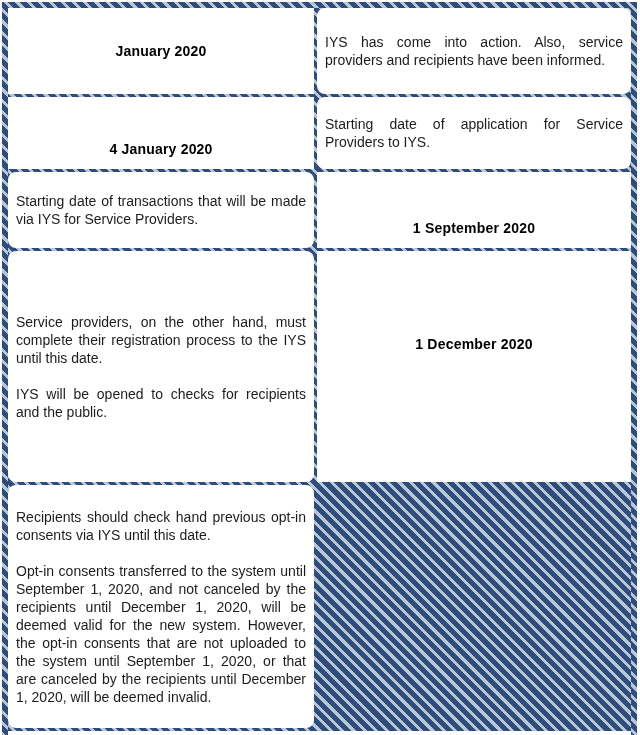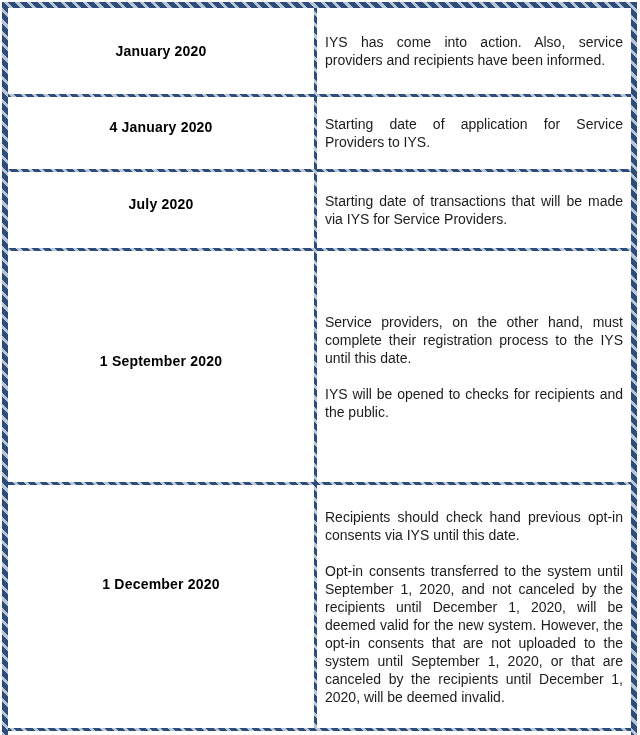--- a/index.html
+++ b/index.html
@@ -28,38 +28,39 @@
     grid-template-rows: 86px 72px 76px 231px 243px 14px;
     gap: 3px;
     background: repeating-linear-gradient(45deg, #2f4d7a 0 5px, #b9c6d8 5px 8px);
   }
   .cell { background: #ffffff; box-sizing: border-box; }
   .date-cell {
     display: flex;
     align-items: center;
     justify-content: center;
   }
-  .pb12 { padding-bottom: 12px; }
+  .pb12 { padding-bottom: 12px; align-items: flex-end; }
   .pb48 { padding-bottom: 45px; }
   .date {
     font-size: 14px;
     font-weight: bold;
     color: #000000;
     letter-spacing: 0.2px;
     text-align: center;
   }
   .desc-cell {
     display: flex;
     flex-direction: column;
     justify-content: center;
     padding: 0 8px;
     font-size: 14px;
     line-height: 18px;
     color: #1c1c1c;
     text-align: justify;
+    border-radius: 8px;
   }
   .desc-cell p { margin: 9px 0; }
   .cut-row { grid-column: 1 / 3; }
 </style>
 </head>
 <body>
 
 <div class="frame">
   <div class="grid">
 
@@ -70,23 +71,20 @@
       <p>IYS has come into action. Also, service providers and recipients have been informed.</p>
     </div>
 
     <div class="cell date-cell pb12">
       <span class="date">4 January 2020</span>
     </div>
     <div class="cell desc-cell">
       <p>Starting date of application for Service Providers to IYS.</p>
     </div>
 
-    <div class="cell date-cell pb12">
-      <span class="date">July 2020</span>
-    </div>
     <div class="cell desc-cell">
       <p>Starting date of transactions that will be made via IYS for Service Providers.</p>
     </div>
 
     <div class="cell date-cell pb12">
       <span class="date">1 September 2020</span>
     </div>
     <div class="cell desc-cell">
       <p>Service providers, on the other hand, must complete their registration process to the IYS until this date.</p>
       <p>IYS will be opened to checks for recipients and the public.</p>

